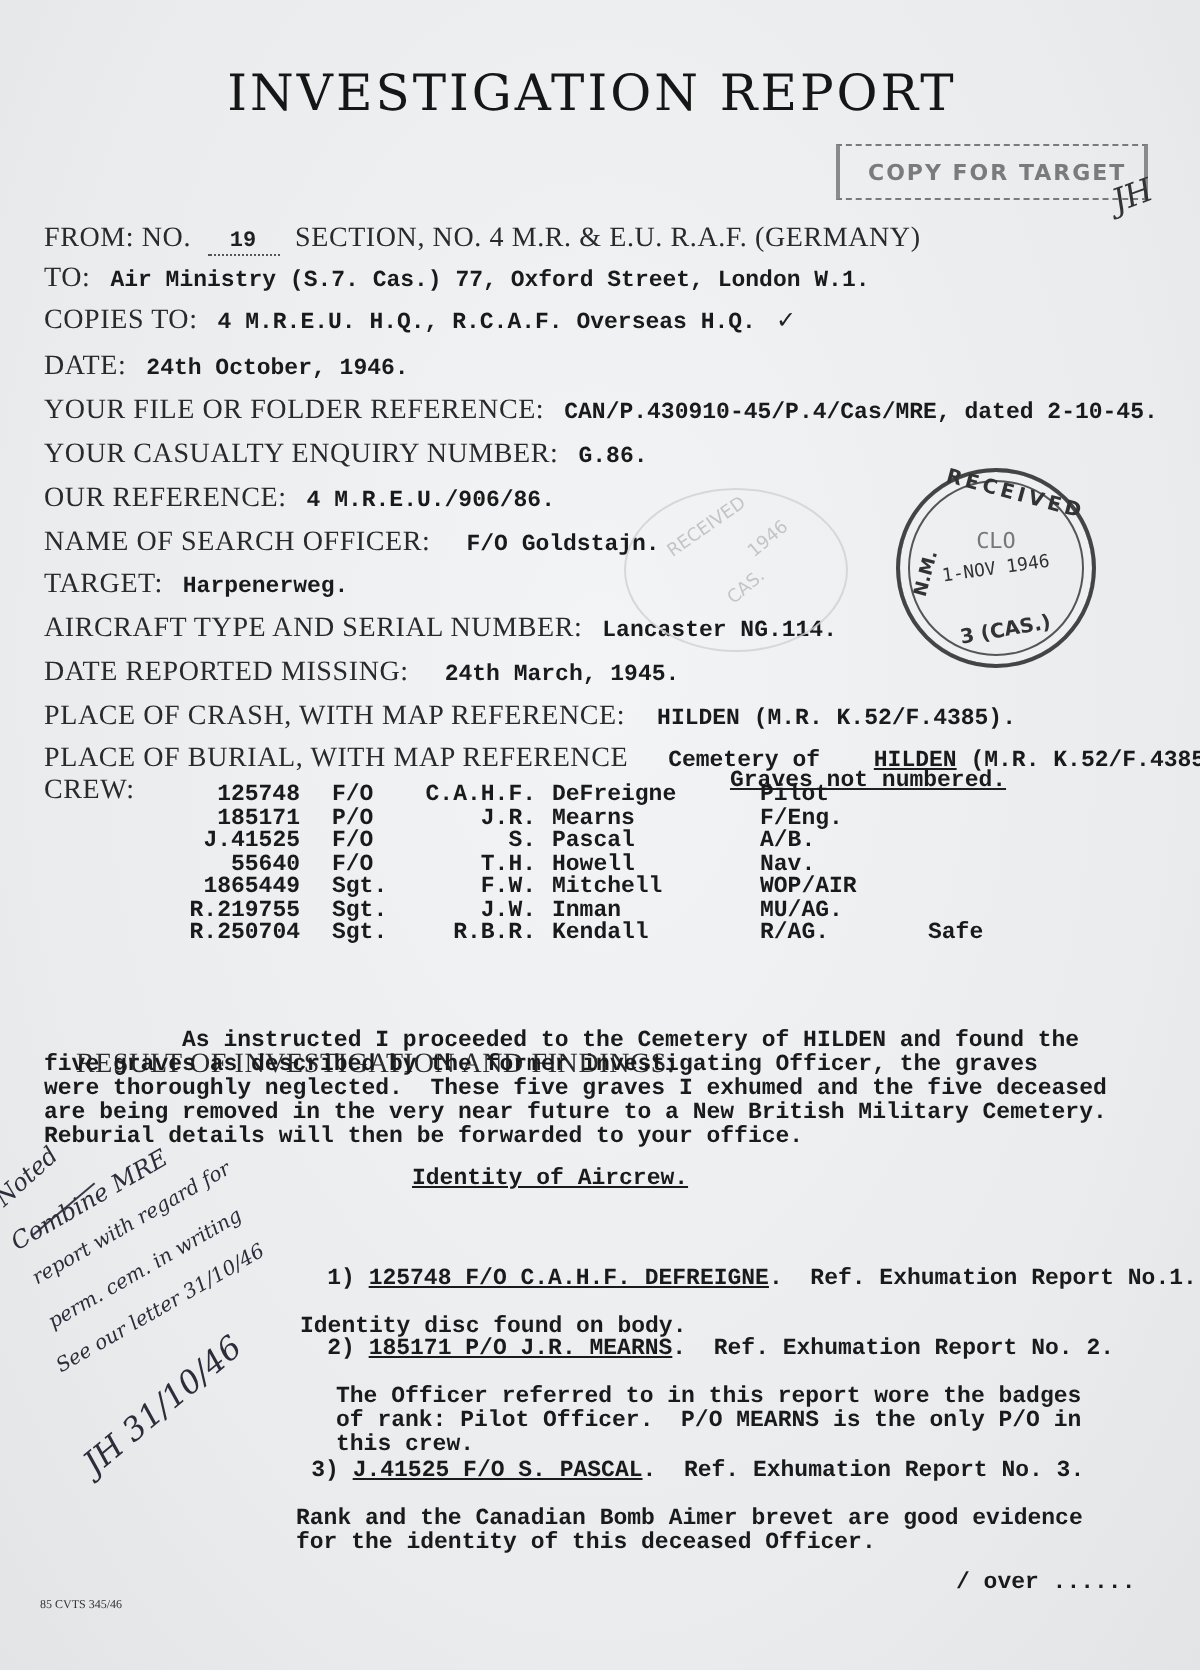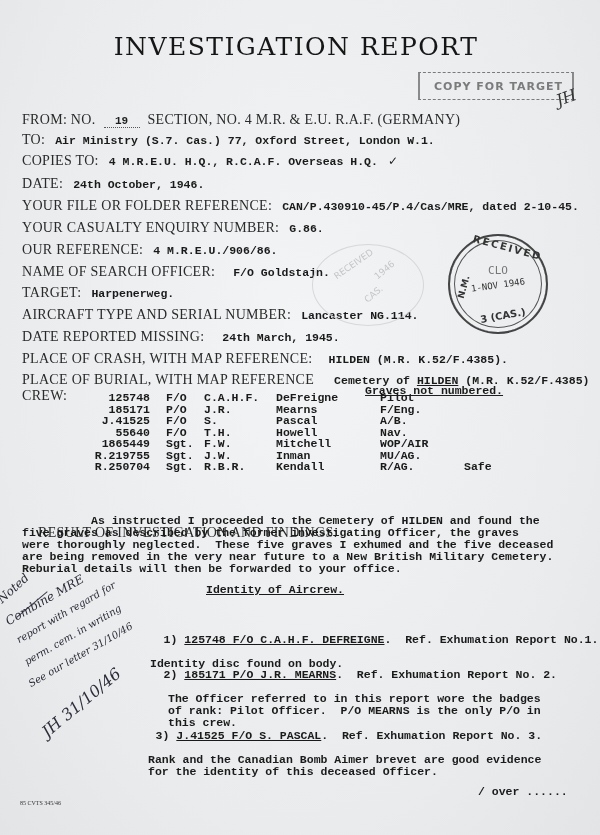--- a/index.html
+++ b/index.html
@@ -43,31 +43,31 @@
   .val {
     font-family: "Liberation Mono", monospace; font-weight: bold;
     font-size: 11.5px; color: #1a1a1a;
   }
   .from-num {
     display: inline-block; width: 36px; text-align: center;
     border-bottom: 1px dotted #555; margin: 0 4px;
     font-family: "Liberation Mono", monospace; font-weight: bold; font-size: 11px;
   }
   .check { font-family: "DejaVu Sans", sans-serif; font-size: 12px; color: #222; margin-left: 6px; }
-  .underline { text-decoration: underline; }
+  .underline { text-decoration: underline; margin-left: 20px; }
 
   .crew {
     position: absolute; left: 90px; top: 392px;
     font-family: "Liberation Mono", monospace; font-weight: bold; font-size: 11.5px;
     line-height: 11.5px; color: #1a1a1a;
   }
   .crew-row { display: flex; height: 11.5px; }
   .c-num { width: 60px; text-align: right; }
   .c-rank { width: 38px; margin-left: 16px; }
-  .c-init { width: 64px; text-align: left; }
+  .c-init { width: 64px; text-align: right; }
   .c-name { width: 98px; margin-left: 8px; }
   .c-role { width: 80px; margin-left: 6px; }
   .c-note { width: 40px; margin-left: 4px; }
 
   .result-lbl { position: absolute; left: 22px; top: 523px; margin-left: 16px; }
   .para {
     position: absolute; left: 22px; top: 515px; width: 560px;
     font-family: "Liberation Mono", monospace; font-weight: bold;
     font-size: 11.5px; line-height: 12px; color: #1a1a1a;
     white-space: pre;

